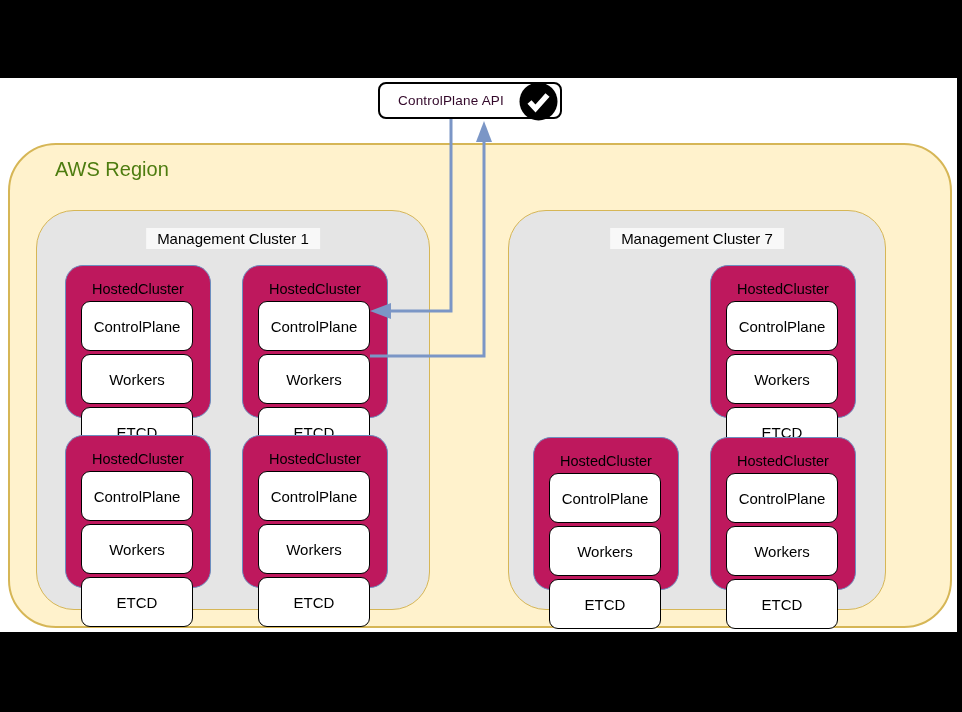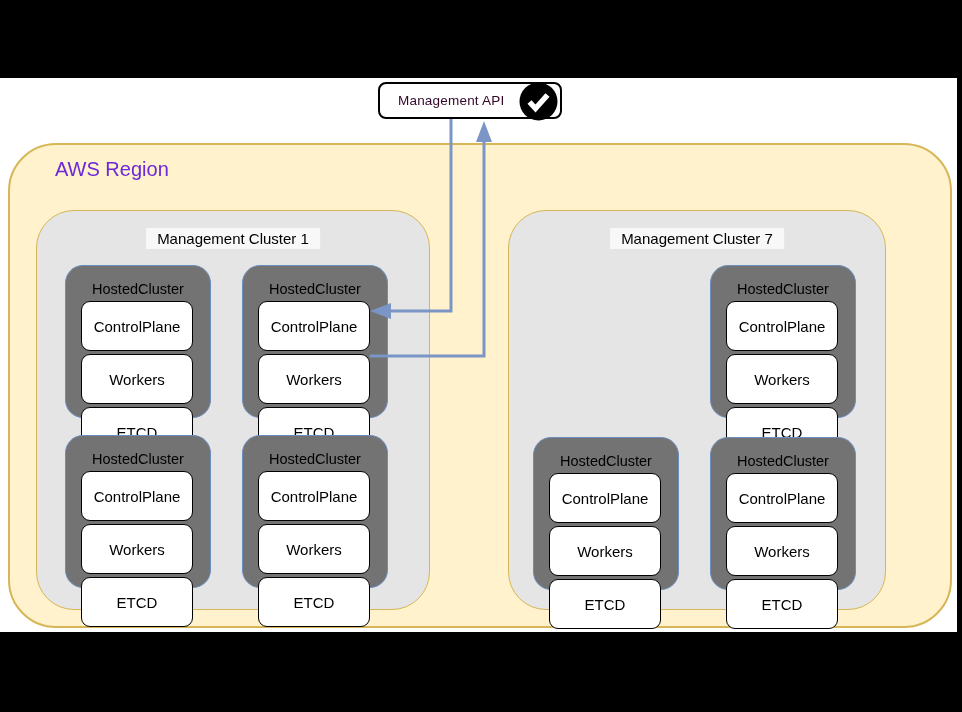--- a/index.html
+++ b/index.html
@@ -53,21 +53,21 @@
     width: 944px; height: 485px;
     background: #FFF2CC;
     border: 2px solid #D6B656;
     border-radius: 48px;
     z-index: 1;
   }
   .aws-region-label {
     position: absolute;
     left: 55px; top: 158px;
     font-size: 20px;
-    color: #6d28d9;
+    color: #4d7c0f;
     z-index: 5;
     white-space: nowrap;
   }
 
   
   .mgmt-cluster {
     position: absolute;
     background: #E5E5E5;
     border: 1.5px solid #D6B656;
     border-radius: 38px;
@@ -83,21 +83,21 @@
     padding: 2px 11px;
     font-size: 15px;
     color: #000000;
     white-space: nowrap;
   }
 
   
   .hc {
     position: absolute;
     width: 146px; height: 153px;
-    background: #737373;
+    background: #be185d;
     border: 1.5px solid #6C8EBF;
     border-radius: 18px;
     z-index: 10;
   }
   #hc1 { left: 65px;  top: 265px; }
   #hc2 { left: 242px; top: 265px; }
   #hc3 { left: 65px;  top: 435px; }
   #hc4 { left: 242px; top: 435px; }
   #hc5 { left: 710px; top: 265px; }
   #hc6 { left: 533px; top: 437px; }
@@ -206,21 +206,21 @@
       <polygon points="370,311 391,303 391,319" fill="#7B96C6"></polygon>
     </g>
 
     <g>
       <path d="M 370 356 L 484 356 L 484 141" fill="none" stroke="#7B96C6" stroke-width="3"></path>
       <polygon points="484,121 476,142 492,142" fill="#7B96C6"></polygon>
     </g>
   </svg>
 
   <div class="extdns">
-    <span class="extdns-label">Management API</span>
+    <span class="extdns-label">ControlPlane API</span>
     <svg class="extdns-check" viewBox="0 0 39 39" xmlns="http://www.w3.org/2000/svg">
       <circle cx="19.5" cy="19.5" r="19" fill="#000000"></circle>
       <path d="M 10.5 20 L 16.5 26.5 L 28.5 13" fill="none" stroke="#ffffff" stroke-width="5.5"></path>
     </svg>
   </div>
 
   <div class="bar bar-top"></div>
   <div class="bar bar-bottom"></div>
   <div class="bar bar-right"></div>
 

